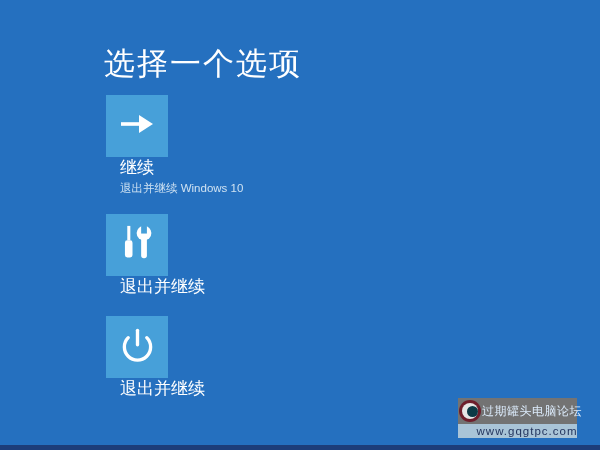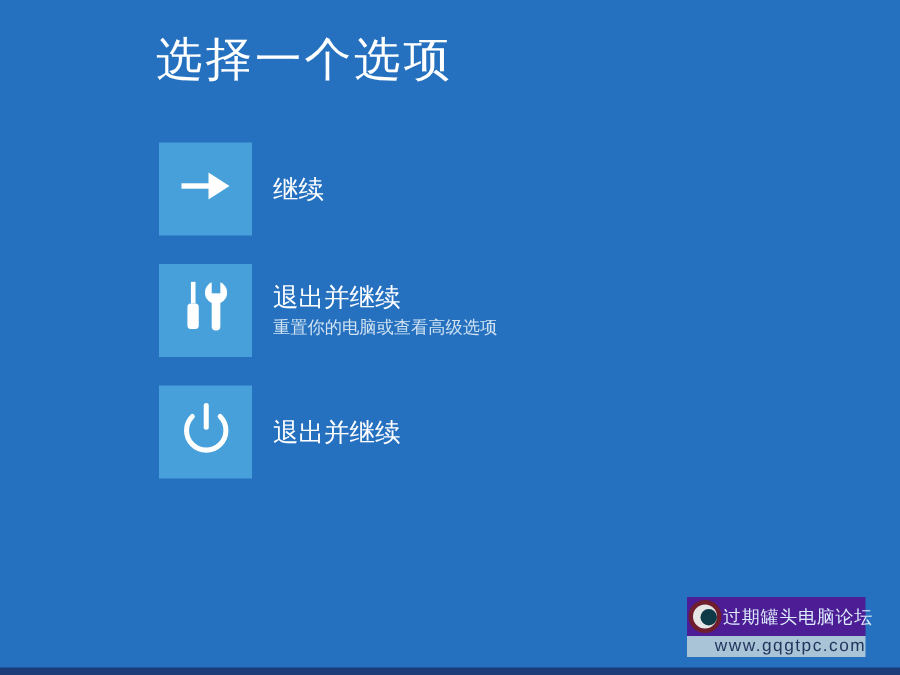--- a/index.html
+++ b/index.html
@@ -9,48 +9,48 @@
   }
   .stage{
     position:relative;width:600px;height:450px;
     background:#2570bf;overflow:hidden;
   }
   .bottom-edge{
     position:absolute;left:0;right:0;bottom:0;height:5px;
     background:#1d3d79;
   }
   .page-title{
-    position:absolute;left:104px;top:20px;
+    position:absolute;left:104px;top:44px;
     font-size:31px;font-weight:300;color:#ffffff;letter-spacing:2px;
     line-height:40px;white-space:nowrap;
   }
   .options{
     position:absolute;left:106px;top:95px;
   }
   .option{
-    display:flex;align-items:center;margin-bottom:19px;cursor:pointer;
+    display:flex;align-items:flex-start;margin-bottom:19px;cursor:pointer;flex-direction:column;
   }
   .tile{
     width:62px;height:62px;flex:0 0 62px;background:#47a0d9;
     display:flex;align-items:center;justify-content:center;
   }
   .option-texts{margin-left:14px;padding-top:0;}
   .option-label{
     font-size:17px;line-height:21px;color:#ffffff;white-space:nowrap;
   }
   .option-subtitle{
     font-size:11.5px;line-height:14px;margin-top:3px;color:#cfe2f2;white-space:nowrap;
   }
   .option-subtitle:empty{display:none;}
   
   .watermark{
     position:absolute;left:458px;top:398px;width:119px;
   }
   .wm-top{
-    height:26px;background:#4c1d95;display:flex;align-items:center;
+    height:26px;background:#737373;display:flex;align-items:center;
     padding:0 2px 0 1px;
   }
   .wm-name{
     font-size:12px;color:#dcebfb;white-space:nowrap;margin-left:1px;
     letter-spacing:0.5px;
   }
   .wm-logo{
     position:relative;width:22px;height:22px;border-radius:50%;
     background:#6e1e2c;flex:0 0 22px;
   }
@@ -84,40 +84,40 @@
       <div class="tile">
         <span>
           <svg width="37" height="26" viewBox="0 0 37 26">
             <rect x="2" y="11.2" width="21" height="3.6" fill="#ffffff"></rect>
             <polygon points="20,4 34,13 20,22" fill="#ffffff"></polygon>
           </svg>
         </span>
       </div>
       <div class="option-texts">
         <div class="option-label">继续</div>
+        <div class="option-subtitle">退出并继续 Windows 10</div>
       </div>
     </div>
 
     <div class="option">
       <div class="tile">
         <span>
           <svg width="36" height="40" viewBox="0 0 40 44">
 
             <rect x="9.2" y="3" width="3.4" height="16" fill="#ffffff"></rect>
             <rect x="6.6" y="19" width="8.4" height="19" rx="2.6" fill="#ffffff"></rect>
 
             <circle cx="27.8" cy="11" r="8.2" fill="#ffffff"></circle>
             <rect x="24.6" y="0" width="6.4" height="11.5" fill="#47a0d9"></rect>
             <rect x="24.6" y="15.5" width="6.4" height="23.5" rx="3" fill="#ffffff"></rect>
           </svg>
         </span>
       </div>
       <div class="option-texts">
         <div class="option-label">退出并继续</div>
-        <div class="option-subtitle">重置你的电脑或查看高级选项</div>
       </div>
     </div>
 
     <div class="option">
       <div class="tile">
         <span>
           <svg width="35" height="35" viewBox="0 0 24 24">
             <path d="M18.36 6.64a9 9 0 1 1 -12.73 0" fill="none" stroke="#ffffff" stroke-width="2.3" stroke-linecap="round"></path>
             <line x1="12" y1="1.6" x2="12" y2="11.5" stroke="#ffffff" stroke-width="2.3" stroke-linecap="round"></line>
           </svg>

